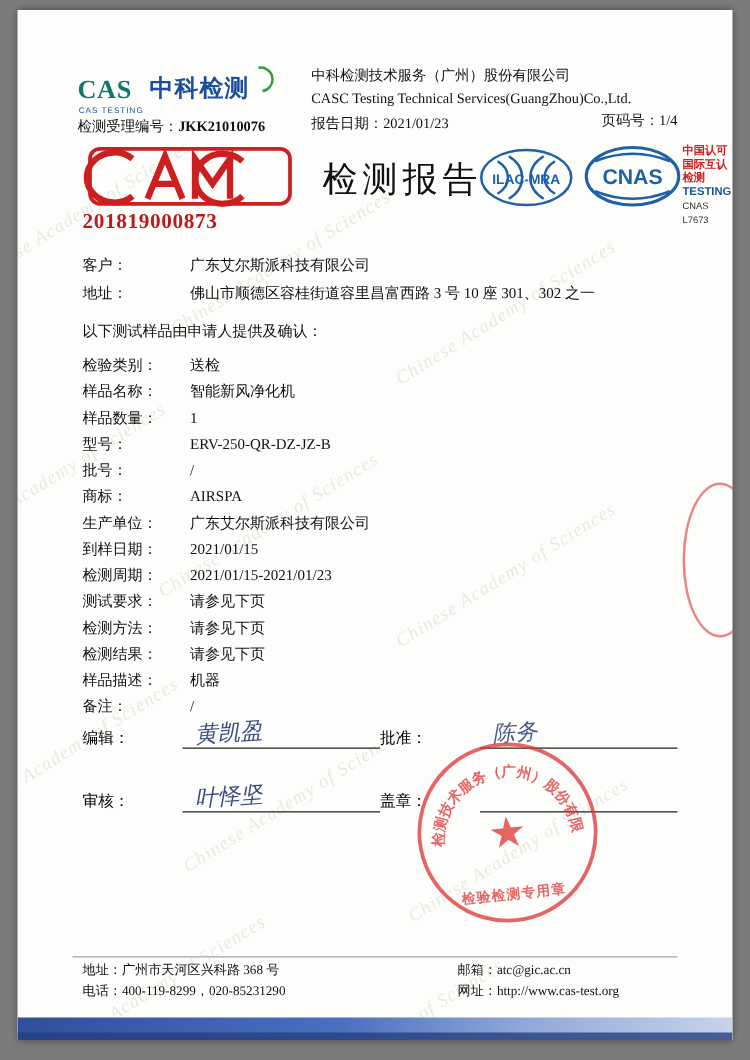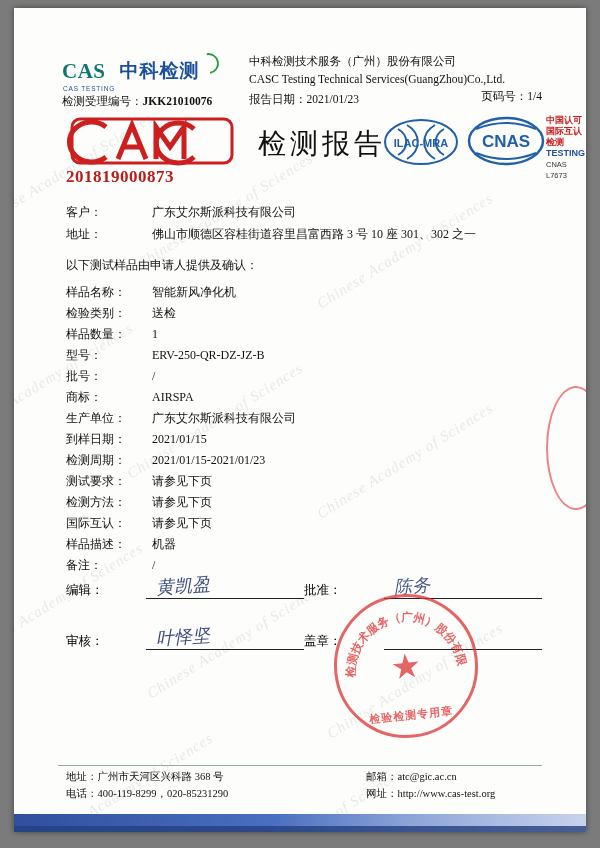--- a/index.html
+++ b/index.html
@@ -415,28 +415,28 @@
     </div>
     <div class="frow">
       <div class="flabel">地址：</div>
       <div class="fval">佛山市顺德区容桂街道容里昌富西路 3 号 10 座 301、302 之一</div>
     </div>
 
     <div class="note">以下测试样品由申请人提供及确认：</div>
 
     <div class="fields2">
       <div class="frow">
+        <div class="flabel">检验类别：</div>
+        <div class="fval">送检</div>
+      </div>
+      <div class="frow">
         <div class="flabel">样品名称：</div>
         <div class="fval">智能新风净化机</div>
       </div>
       <div class="frow">
-        <div class="flabel">检验类别：</div>
-        <div class="fval">送检</div>
-      </div>
-      <div class="frow">
         <div class="flabel">样品数量：</div>
         <div class="fval">1</div>
       </div>
       <div class="frow">
         <div class="flabel">型号：</div>
         <div class="fval">ERV-250-QR-DZ-JZ-B</div>
       </div>
       <div class="frow">
         <div class="flabel">批号：</div>
         <div class="fval">/</div>
@@ -459,21 +459,21 @@
       </div>
       <div class="frow">
         <div class="flabel">测试要求：</div>
         <div class="fval">请参见下页</div>
       </div>
       <div class="frow">
         <div class="flabel">检测方法：</div>
         <div class="fval">请参见下页</div>
       </div>
       <div class="frow">
-        <div class="flabel">国际互认：</div>
+        <div class="flabel">检测结果：</div>
         <div class="fval">请参见下页</div>
       </div>
       <div class="frow">
         <div class="flabel">样品描述：</div>
         <div class="fval">机器</div>
       </div>
       <div class="frow">
         <div class="flabel">备注：</div>
         <div class="fval">/</div>
       </div>

